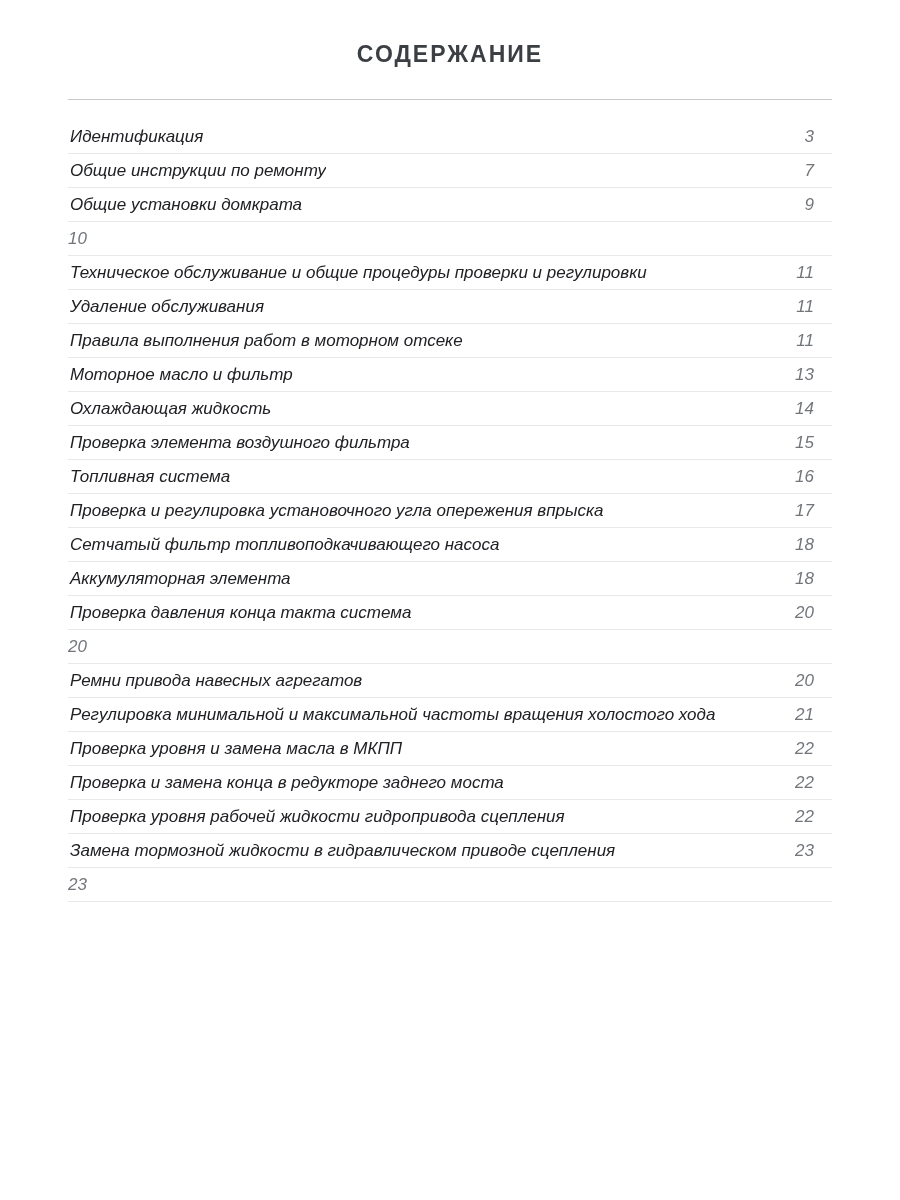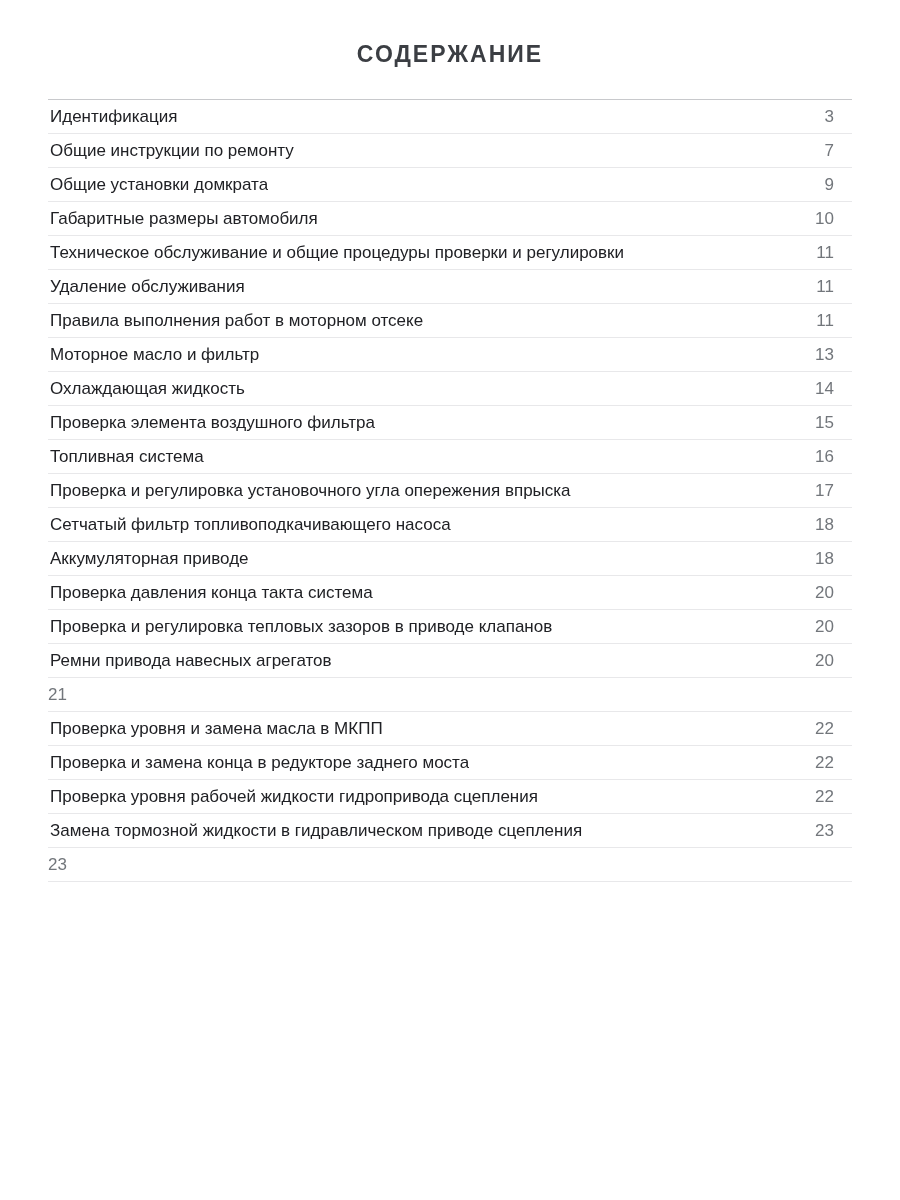--- a/index.html
+++ b/index.html
@@ -13,39 +13,41 @@
   * { margin: 0; padding: 0; box-sizing: border-box; }
   html, body {
     width: 900px;
     background: var(--bg);
     font-family: "Liberation Sans", sans-serif;
   }
   body { min-height: 1200px; }
   .page {
     width: 900px;
     min-height: 1200px;
-    padding: 0 48px;
+    padding: 0 68px;
     background: var(--bg);
   }
   .toc-title {
     padding-top: 40px;
     text-align: center;
     font-size: 23px;
     line-height: 28px;
     font-weight: 700;
     letter-spacing: 2px;
     color: var(--title-color);
   }
   .top-rule {
     border: none;
     border-top: 1px solid var(--top-rule-color);
     height: 0;
     margin-top: 31px;
   }
   .toc-list {
+    margin-top: 20px;
+    font-style: italic;
   }
   .toc-row {
     height: 34px;
     display: flex;
     align-items: center;
     justify-content: space-between;
     border-bottom: 1px solid var(--row-rule-color);
     cursor: pointer;
   }
   .toc-label {
@@ -80,21 +82,20 @@
     <span class="toc-label">Общие инструкции по ремонту</span>
     <span class="toc-page">7</span>
   </div>
 
   <div class="toc-row">
     <span class="toc-label">Общие установки домкрата</span>
     <span class="toc-page">9</span>
   </div>
 
   <div class="toc-row">
-    <span class="toc-label">Габаритные размеры автомобиля</span>
     <span class="toc-page">10</span>
   </div>
 
   <div class="toc-row">
     <span class="toc-label">Техническое обслуживание и общие процедуры проверки и регулировки</span>
     <span class="toc-page">11</span>
   </div>
 
   <div class="toc-row">
     <span class="toc-label">Удаление обслуживания</span>
@@ -130,40 +131,40 @@
     <span class="toc-label">Проверка и регулировка установочного угла опережения впрыска</span>
     <span class="toc-page">17</span>
   </div>
 
   <div class="toc-row">
     <span class="toc-label">Сетчатый фильтр топливоподкачивающего насоса</span>
     <span class="toc-page">18</span>
   </div>
 
   <div class="toc-row">
-    <span class="toc-label">Аккумуляторная приводе</span>
+    <span class="toc-label">Аккумуляторная элемента</span>
     <span class="toc-page">18</span>
   </div>
 
   <div class="toc-row">
     <span class="toc-label">Проверка давления конца такта система</span>
     <span class="toc-page">20</span>
   </div>
 
   <div class="toc-row">
-    <span class="toc-label">Проверка и регулировка тепловых зазоров в приводе клапанов</span>
     <span class="toc-page">20</span>
   </div>
 
   <div class="toc-row">
     <span class="toc-label">Ремни привода навесных агрегатов</span>
     <span class="toc-page">20</span>
   </div>
 
   <div class="toc-row">
+    <span class="toc-label">Регулировка минимальной и максимальной частоты вращения холостого хода</span>
     <span class="toc-page">21</span>
   </div>
 
   <div class="toc-row">
     <span class="toc-label">Проверка уровня и замена масла в МКПП</span>
     <span class="toc-page">22</span>
   </div>
 
   <div class="toc-row">
     <span class="toc-label">Проверка и замена конца в редукторе заднего моста</span>

